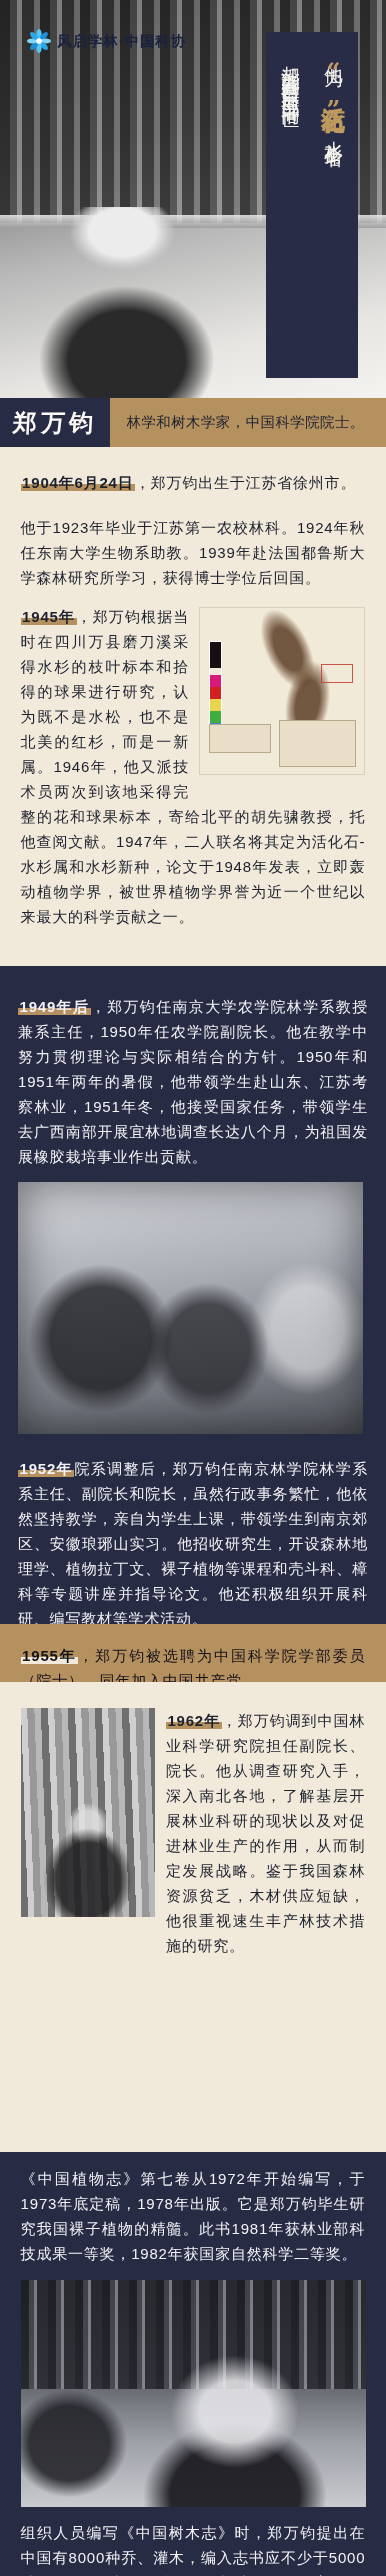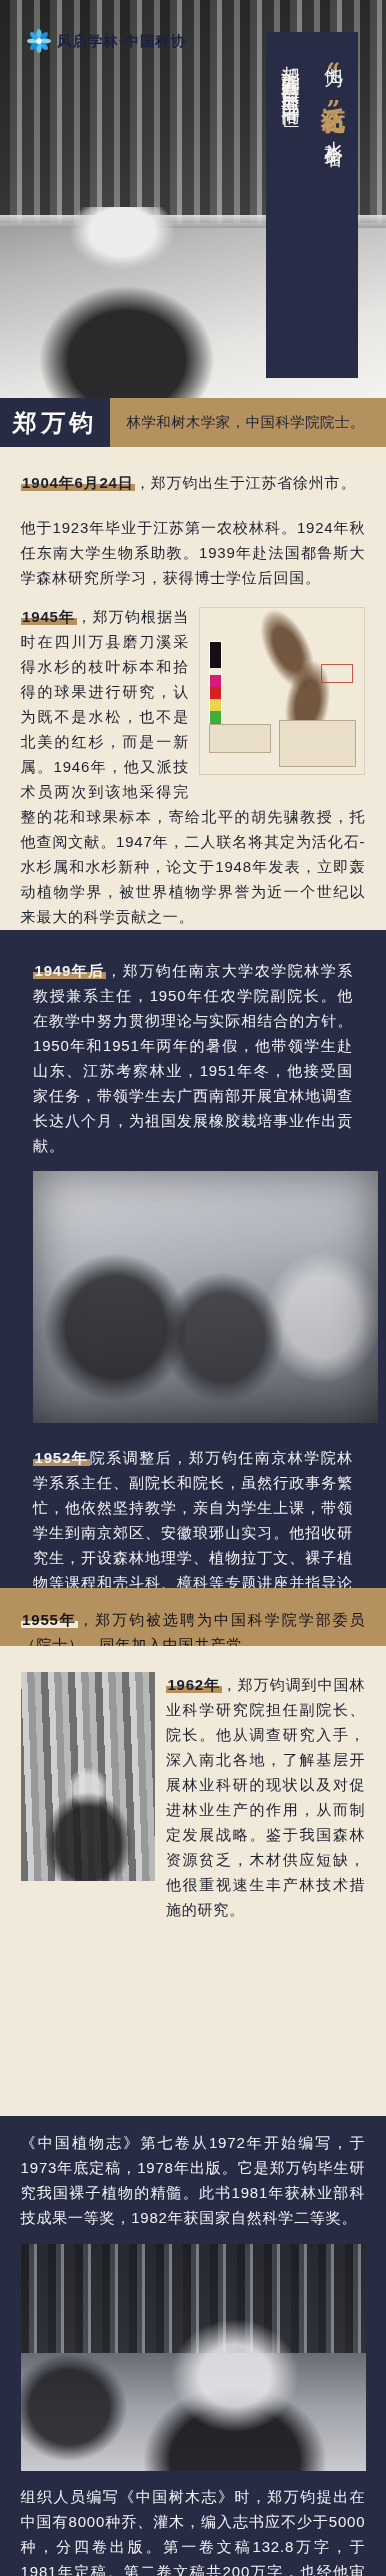--- a/index.html
+++ b/index.html
@@ -48,21 +48,21 @@
   .para { font-size:15px; line-height:25px; letter-spacing:0.8px; text-align:justify; }
   .date { font-weight:700; padding:0 1.5px; }
   .hl-tan   { background-image:linear-gradient(to top,#b4915f 0 44%,transparent 44%); }
   .hl-cream { background-image:linear-gradient(to top,#f1e9da 0 44%,transparent 44%); }
 
   .sectA { height:483px;  padding:23px 20.6px 0; }
   .pA2 { margin-top:19.6px; }
   .blk1945 { margin-top:14.4px; }
   .blk1945 .photo { float:right; width:166px; height:168px; margin:3.1px 0 7.2px 10.3px; }
 
-  .sectB { height:658px; padding:28px 33px 0; }
+  .sectB { height:658px; padding:28px 18px 0;margin-top:36px; }
   .sectB .photo-wide { width:345px; height:252px; margin:13.4px 0 21.6px; }
 
   .sect1955 { height:58px; padding:18.5px 20.6px 0; }
 
   .sectC { height:470px; padding:26px 20.6px 0;border-radius:26px; }
   .rowfig { display:flex; }
   .rowfig .txt { flex:1; }
   .row1962 .photo { width:134px; height:209px; margin-right:11.3px; }
   .rowlegacy { margin-top:6.2px; }
   .rowlegacy .photo { width:205px; height:165px; margin-left:10.3px; margin-top:3.1px; }

